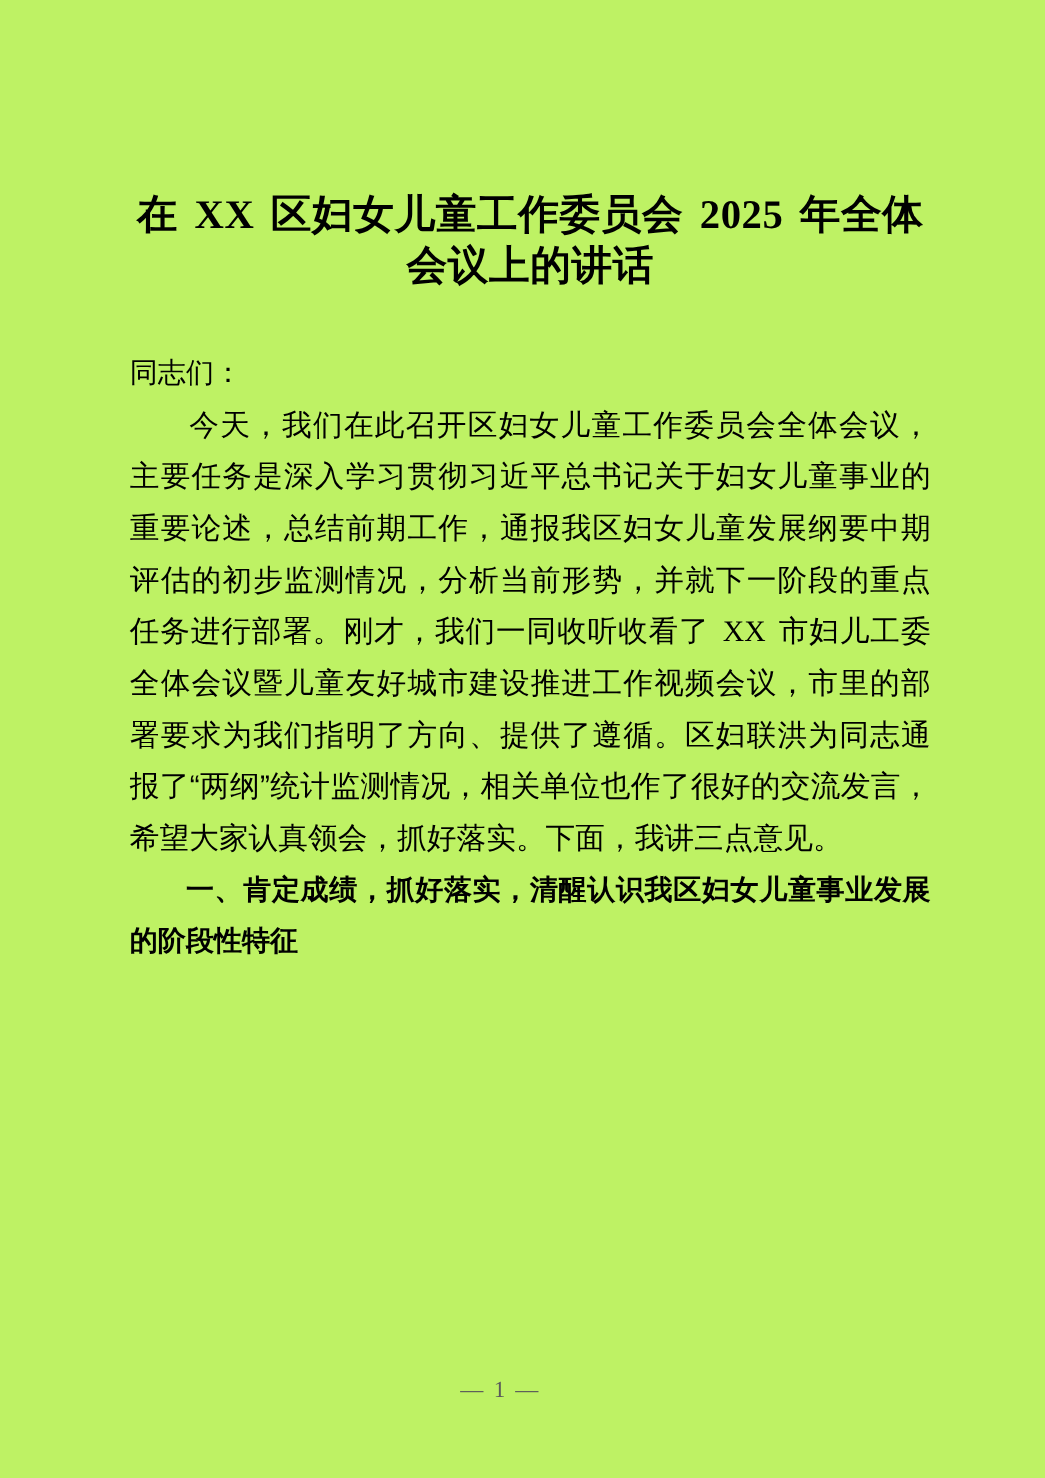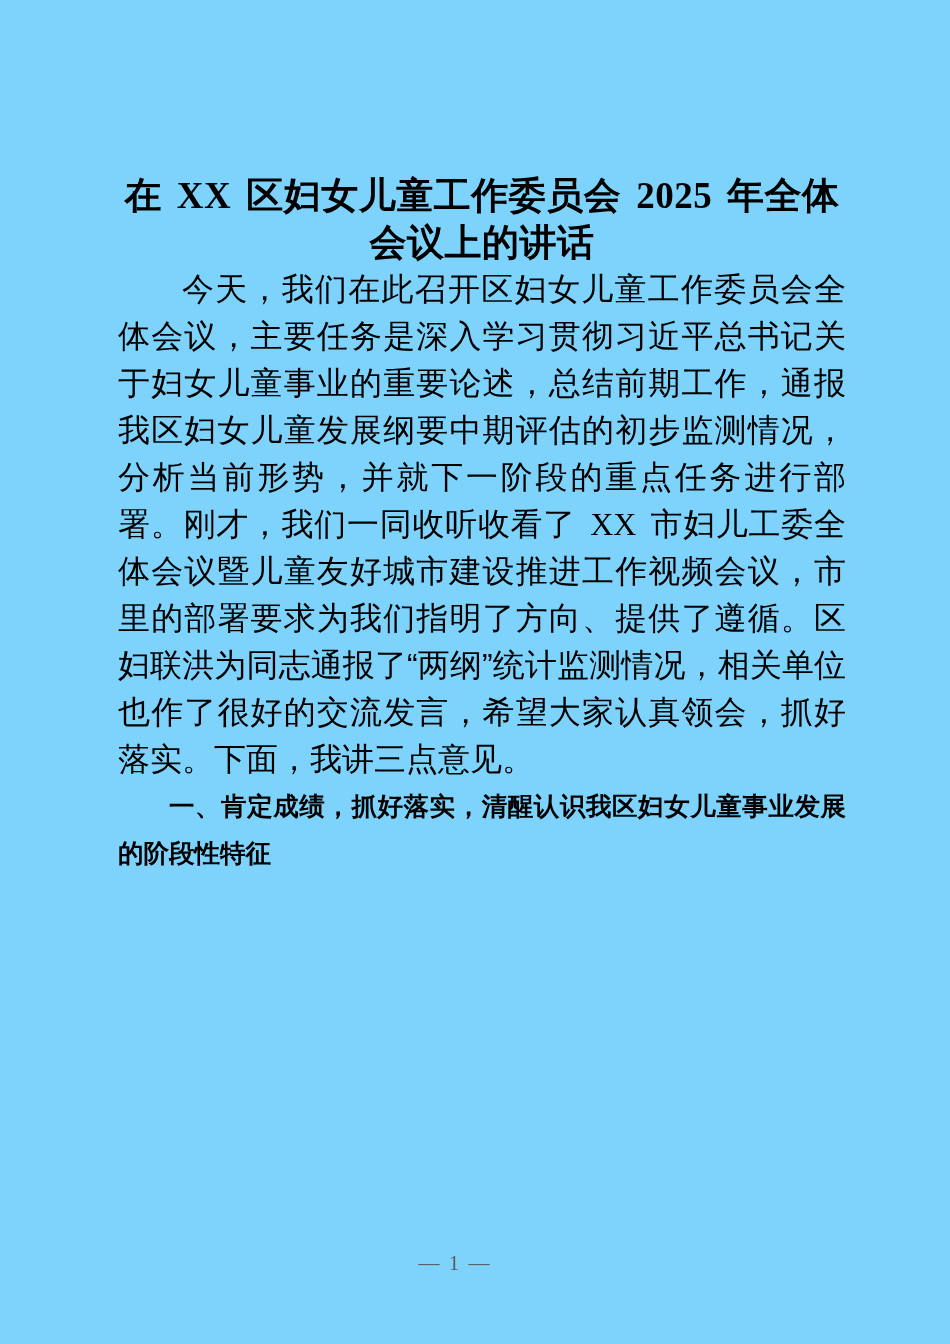--- a/index.html
+++ b/index.html
@@ -5,21 +5,21 @@
   html, body {
     margin: 0;
     padding: 0;
     background: #ffffff;
   }
 
   .page {
     position: relative;
     width: 950px;
     height: 1344px;
-    background: #7dd3fc;
+    background: #bef264;
     box-sizing: border-box;
     overflow: hidden;
     font-family: "Liberation Sans", "DejaVu Sans", sans-serif;
     color: #000000;
   }
 
   .content {
     position: absolute;
     left: 118px;
     top: 0;
@@ -45,21 +45,21 @@
     padding-top: 50px;
     font-size: 25.5px;
     line-height: 47px;
     text-align: justify;
     text-justify: inter-ideograph;
     color: #000000;
   }
 
   p.para {
     margin: 0;
-    font-size: 32px;
+    font-size: 27px;
     line-height: 47px;
     text-align: justify;
     text-justify: inter-ideograph;
     text-indent: 2em;
     color: #000000;
   }
 
   h2.section-heading {
     margin: 0;
     font-size: 25.5px;
@@ -96,20 +96,21 @@
 </style>
 </head>
 <body>
 
 <div class="page">
 
   <div class="content">
 
     <h1 class="doc-title">在 <span class="lat">XX</span> 区妇女儿童工作委员会 <span class="lat">2025</span> 年全体会议上的讲话</h1>
 
+    <div class="salutation">同志们：</div>
 
     <p class="para">今天，我们在此召开区妇女儿童工作委员会全体会议，主要任务是深入学习贯彻习近平总书记关于妇女儿童事业的重要论述，总结前期工作，通报我区妇女儿童发展纲要中期评估的初步监测情况，分析当前形势，并就下一阶段的重点任务进行部署。刚才，我们一同收听收看了 <span class="lat">XX</span> 市妇儿工委全体会议暨儿童友好城市建设推进工作视频会议，市里的部署要求为我们指明了方向、提供了遵循。区妇联洪为同志通报了“两纲”统计监测情况，相关单位也作了很好的交流发言，希望大家认真领会，抓好落实。下面，我讲三点意见。</p>
 
     <h2 class="section-heading">一、肯定成绩，抓好落实，清醒认识我区妇女儿童事业发展的阶段性特征</h2>
 
 
   </div>
 
   <div class="footer">
     <span class="page-number">— 1 —</span>

